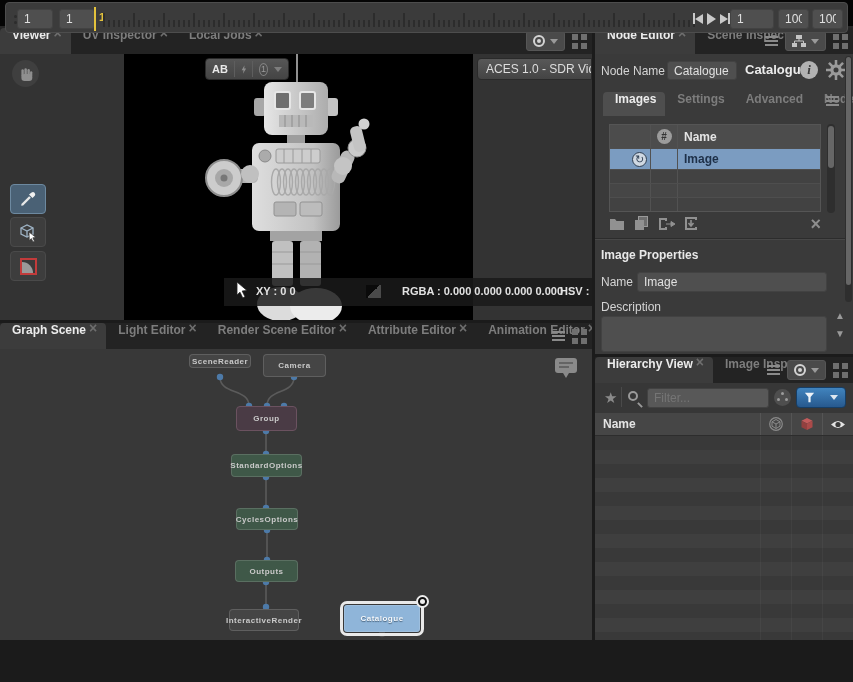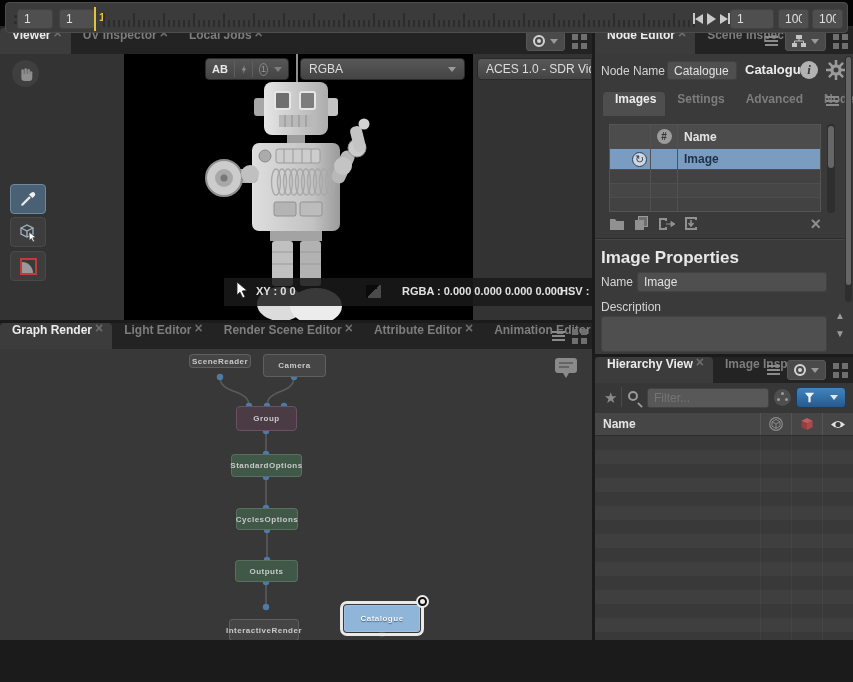--- a/index.html
+++ b/index.html
@@ -84,21 +84,21 @@
   .tc2{width:27px;height:100%;border-right:1px solid #525252;display:flex;align-items:center;justify-content:center;}
   .tc3{flex:1;padding-left:6px;font-size:12px;color:#e4e4e4;}
   .trow.selected .tc3{color:#20364d;font-weight:bold;color:#1e3048;}
   .hash-circ{width:15px;height:15px;border-radius:50%;background:#9c9c9c;color:#333;font-size:10px;font-weight:bold;display:flex;align-items:center;justify-content:center;}
   .cycle-circ{width:15px;height:15px;border-radius:50%;border:1px solid #2e3e52;color:#2e3e52;font-size:11px;display:flex;align-items:center;justify-content:center;background:#cfd8e2;}
   .vsb{position:absolute;background:#2e2e2e;border-radius:4px;}
   .vsb .thumb{position:absolute;left:1px;right:1px;background:#666;border-radius:4px;}
   .icon-row{position:absolute;left:14px;top:162px;width:212px;display:flex;align-items:center;gap:9px;}
   .icon-row .xdel{margin-left:auto;color:#8e8e8e;font-size:18px;font-weight:bold;line-height:14px;}
   .divline{position:absolute;left:0;right:8px;height:1px;background:#2c2c2c;box-shadow:0 1px 0 #474747;}
-  .ne-title{position:absolute;font-size:17px;font-weight:bold;color:#e8e8e8;}
+  .ne-title{position:absolute;font-size:12px;font-weight:bold;color:#e8e8e8;}
   .desc-box{position:absolute;background:#4f4f4f;border:1px solid #424242;border-radius:3px;resize:none;outline:none;}
   .scroll-arrows{position:absolute;display:flex;flex-direction:column;gap:7px;color:#9a9a9a;font-size:10px;}
 
   
   #hier{left:595px;top:357px;width:258px;height:283px;background:#373737;}
   .hv-body{position:absolute;left:0;top:26px;right:0;bottom:0;background:#373737;}
   .star-ico{color:#8a8a8a;font-size:15px;}
   .mag-ico{position:relative;width:16px;height:16px;}
   .mag-ico i{position:absolute;left:1px;top:1px;width:10px;height:10px;border:2px solid #9a9a9a;border-radius:50%;}
   .mag-ico b{position:absolute;right:0px;bottom:0px;width:6px;height:2px;background:#9a9a9a;transform:rotate(45deg);}
@@ -294,46 +294,41 @@
     <div class="vtb ab-group" style="left:205px;width:84px">
       <span style="font-size:11px;font-weight:bold;color:#e8e8e8">AB</span>
       <span class="div"></span>
       <svg width="9" height="13" viewBox="0 0 9 13">
           <path d="M5.5 0 L1 7.5 H4 L3 13 L8 5 H5 Z" fill="#8e8e8e"></path>
         </svg>
       <span class="div"></span>
       <span class="one-circ">1</span>
       <span class="arrow-down gray" style="border-top-color:#7d7d7d"></span>
     </div>
-    <div class="vtb dropdown" style="left:300px;width:165px">
-      <span>RGBA</span>
-        <span class="sp"></span>
-        <span class="arrow-down gray"></span>
-    </div>
     <div class="vtb dropdown" style="left:477px;width:115px;border-radius:4px 0 0 4px">
       <span>ACES 1.0 - SDR Vide</span>
     </div>
 
     <div class="statusbar">
       <svg style="position:absolute;left:12px;top:4px" width="14" height="18" viewBox="0 0 14 18">
           <path d="M1 0 L11 8.5 L6.2 9 L9 14.8 L6.8 16 L4 10.2 L1 13 Z" fill="#fff" stroke="#222" stroke-width="0.8"></path>
         </svg>
       <span style="left:32px">XY : 0 0</span>
       <span class="swatch"></span>
       <span style="left:178px">RGBA : 0.000 0.000 0.000 0.000</span>
       <span style="left:336px">HSV :</span>
     </div>
   </div>
 </div>
 
 <div class="panel" id="graph">
   <div class="tabbar">
     <div class="tabs">
         <div class="tab active">
-          <span>Graph Render</span>
+          <span>Graph Scene</span>
           <span class="xc">×</span>
         </div>
         <div class="tab">
           <span>Light Editor</span>
           <span class="xc">×</span>
         </div>
         <div class="tab">
           <span>Render Scene Editor</span>
           <span class="xc">×</span>
         </div>
@@ -387,21 +382,21 @@
         <path d="M9 16 L12 21 L15 16 Z" fill="#8a8a8a"></path>
         <line x1="5" y1="6" x2="19" y2="6" stroke="#5a5a5a" stroke-width="1.6"></line>
         <line x1="5" y1="10" x2="15" y2="10" stroke="#5a5a5a" stroke-width="1.6"></line>
       </svg>
   <div class="gnode gray" style="left: 189px; top: 5px; width: 62px; height: 14px;">SceneReader</div>
       <div class="gnode gray" style="left: 263px; top: 5px; width: 63px; height: 23px;">Camera</div>
       <div class="gnode maroon" style="left: 236px; top: 57px; width: 61px; height: 25px;">Group</div>
       <div class="gnode green" style="left: 231px; top: 105px; width: 71px; height: 23px;">StandardOptions</div>
       <div class="gnode green" style="left: 236px; top: 159px; width: 62px; height: 22px;">CyclesOptions</div>
       <div class="gnode green" style="left: 235px; top: 211px; width: 63px; height: 22px;">Outputs</div>
-      <div class="gnode gray" style="left: 229px; top: 270px; width: 70px; height: 22px;">InteractiveRender</div>
+      <div class="gnode gray" style="left: 229px; top: 260px; width: 70px; height: 22px;">InteractiveRender</div>
       <div class="gnode blue gsel" style="left: 344px; top: 256px; width: 76px; height: 27px;">Catalogue<div class="nbadge">
           <i></i>
         </div></div>
     </div>
 </div>
 
 <div class="panel" id="nodeed">
   <div class="tabbar">
     <div class="tabs">
         <div class="tab active">

